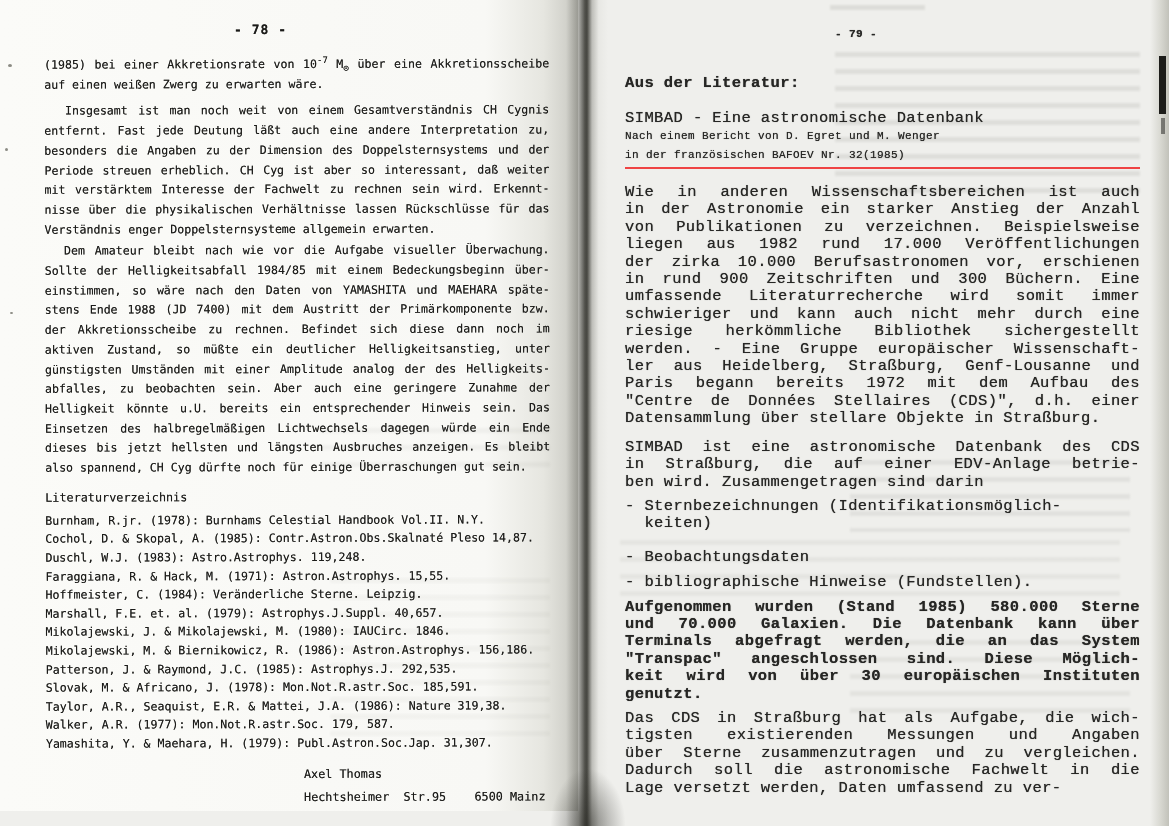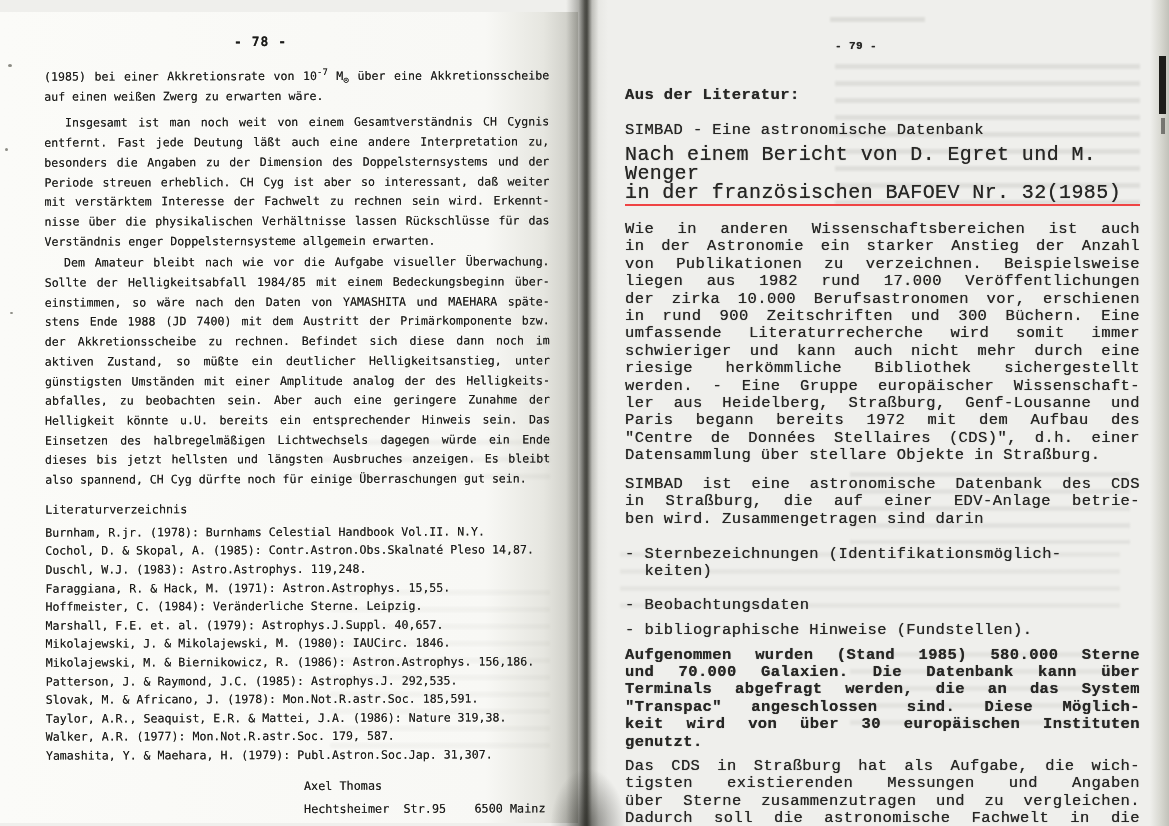--- a/index.html
+++ b/index.html
@@ -1,21 +1,21 @@
 <!DOCTYPE html>
 <html><head>
 <meta charset="utf-8">
 <style>
   html,body { margin:0; padding:0; background:#dcdcd8; }
   .spread {
     position:relative; width:1169px; height:826px; overflow:hidden;
     background:#efefec;
   }
   
-  .page { position:absolute; top:12px; height:811px; }
+  .page { position:absolute; top:0; height:811px; }
   .page.left {
     left:0; width:578px;
     background:linear-gradient(90deg,#fbfbf8 0%,#f8f8f5 84%,#e6e6e0 94%,#c7c7c0 100%);
   }
   .page.right {
     left:600px; width:552px;
     background:linear-gradient(90deg,#cfcfc8 0%,#ececе8 2%,#f6f6f3 6%,#f8f8f5 100%);
     background:linear-gradient(90deg,#cfcfc8 0%,#ececе8 2%,#f6f6f3 6%,#f8f8f5 100%);
   }
   .gutter {
@@ -64,26 +64,26 @@
   .refs { margin-top:7px; font-size:11.6px; }
   .refs .tl { line-height:18.6px; }
   .signature { margin-top:11px; font-size:11.8px; line-height:23px; margin-left:258px; }
 
   
   .inner-r { font-family:"Liberation Mono", monospace; color:#262624;
              text-shadow:0 0 .7px rgba(35,35,32,.8); letter-spacing:.4px; }
   .pagenum-r { margin-top:28px; margin-left:210px; font-size:11px; font-weight:bold; }
   .section-heading { margin-top:34px; font-size:15.5px; font-weight:bold; }
   .article-title { margin-top:17px; font-size:15.5px; }
-  .byline { margin-top:6px; font-size:20px; line-height:19px; }
+  .byline { margin-top:0; font-size:11px; line-height:19px; }
   .byline2-wrap { border-bottom:2px solid #ef4444; padding-bottom:2px; width:100%; }
   .body-r { font-size:15.5px; line-height:17.4px; }
   .para-r1 { margin-top:15px; }
   .para-r2 { margin-top:11px; }
-  .bullets-1 { margin-top:18px; }
+  .bullets-1 { margin-top:7px; }
   .bullets-2 { margin-top:16px; }
   .bullets-3 { margin-top:8px; }
   .para-r3 { margin-top:7px;font-weight:bold; }
   .para-r4 { margin-top:7px; }
 </style>
 </head>
 <body>
 
 <div class="spread">
 

